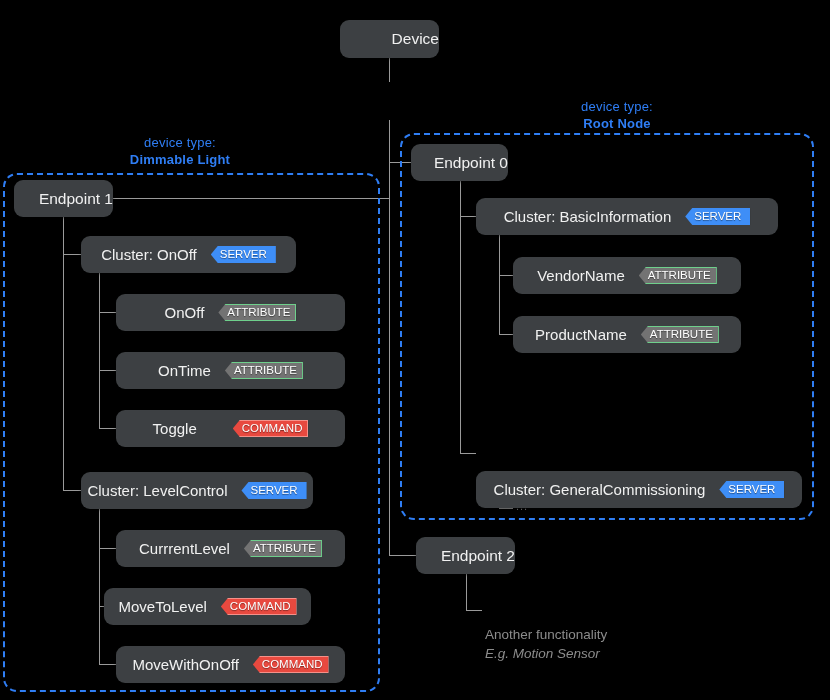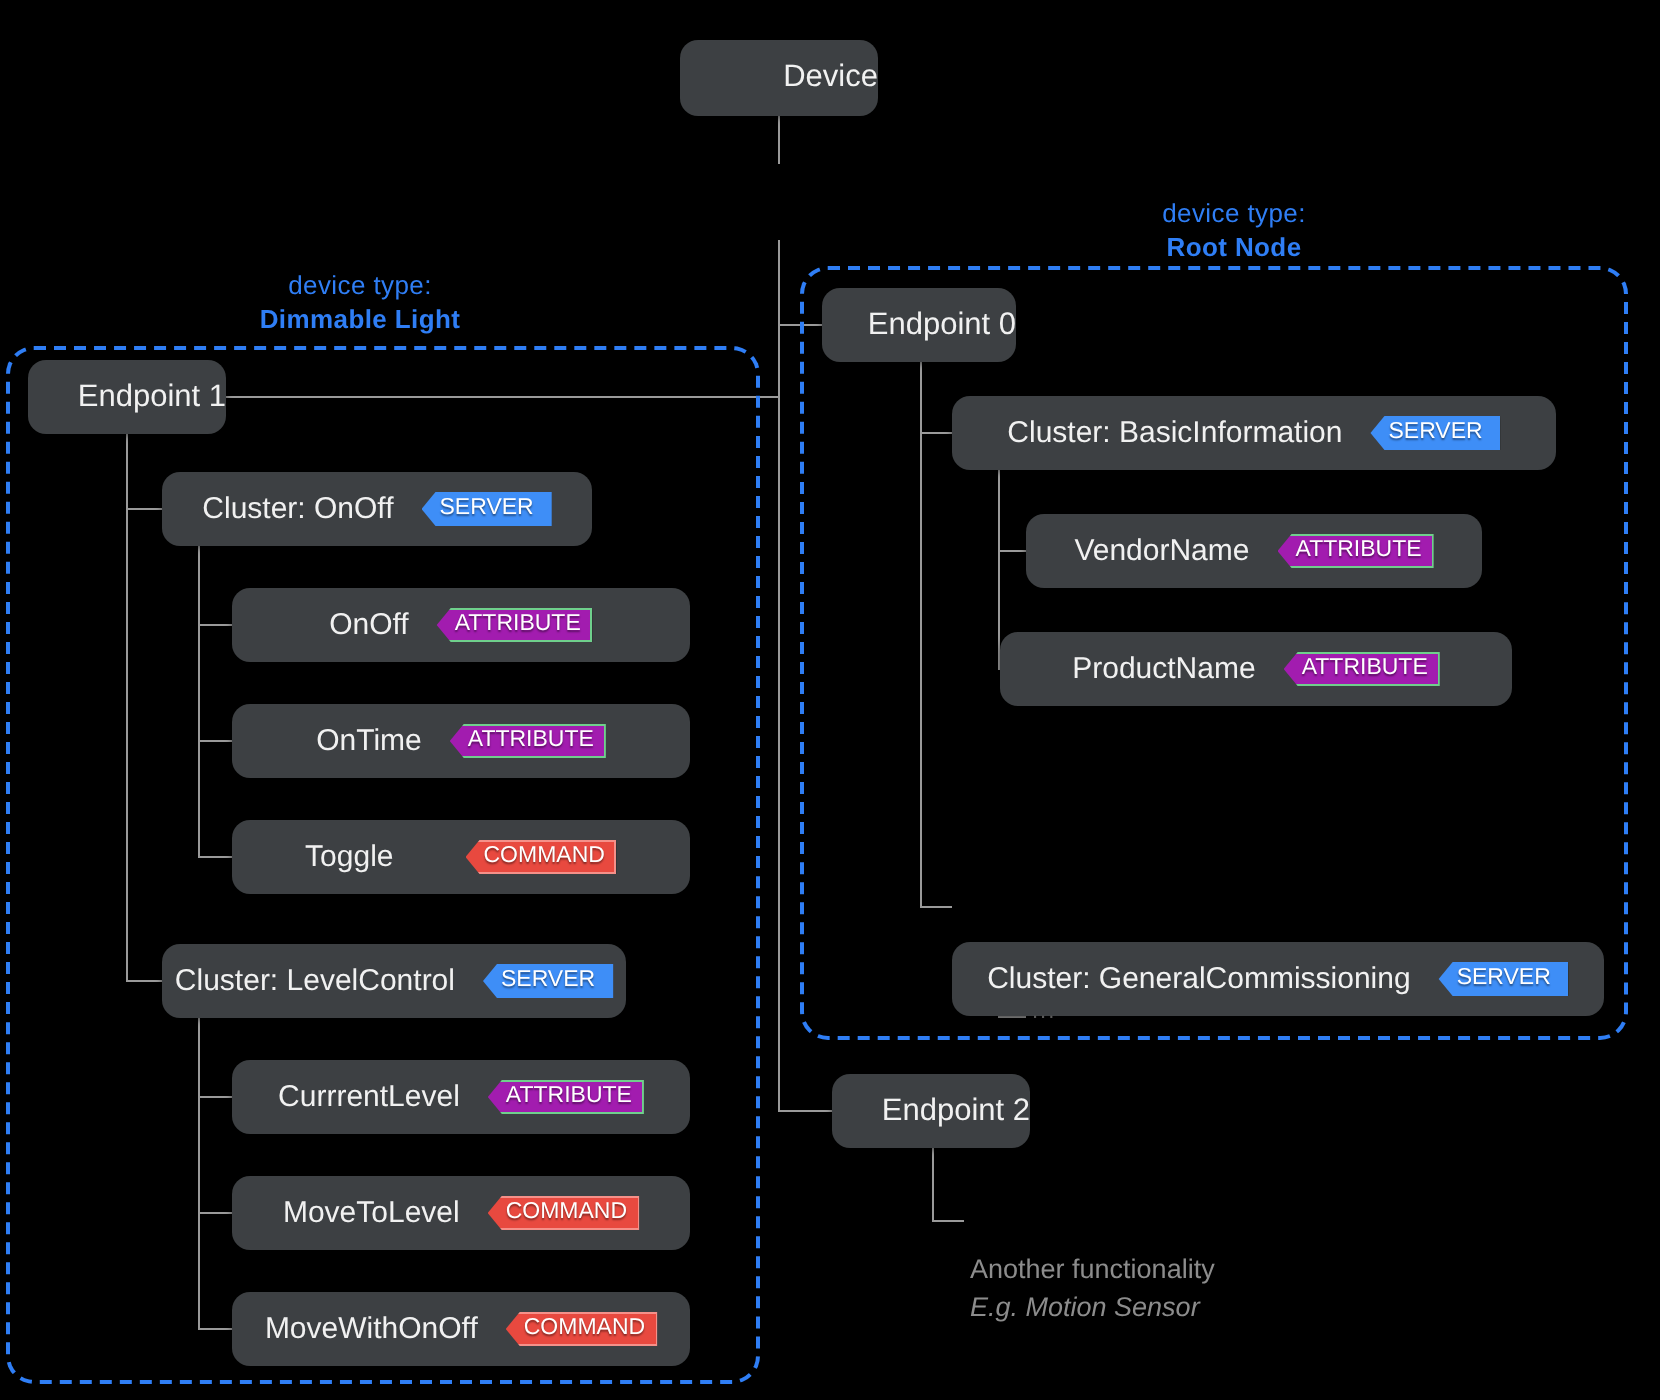--- a/index.html
+++ b/index.html
@@ -29,21 +29,21 @@
   .box.leaf{font-size:15px;justify-content:center;gap:14px;padding:0 12px;}
 
   
   .badge{display:inline-block;position:relative;color:#fff;font-size:11.5px;
          line-height:17px;height:17px;padding:0 5px 0 9px;white-space:nowrap;
          box-sizing:content-box;
          clip-path:polygon(0% 50%, 7px 0%, 100% 0%, 100% 100%, 7px 100%);
          text-shadow:0 1px 1px rgba(0,0,0,.45);
          filter:drop-shadow(0 1px 1px rgba(0,0,0,.5));}
   .badge.server{background:#3e8ef7;padding-right:9px;}
-  .badge.attribute{background:#a21caf;border:1px solid #6fd08c;
+  .badge.attribute{background:#737373;border:1px solid #6fd08c;
                    border-left:none;line-height:15px;height:15px;}
   .badge.command{background:#e8493f;border:1px solid #f59089;
                  border-left:none;line-height:15px;height:15px;}
 
   
   .annot{position:absolute;color:#8c8c8c;font-size:13.5px;line-height:19px;white-space:nowrap;}
   .annot .it{font-style:italic;display:block;}
   .ellipsis{position:absolute;color:#5a5a5a;font-size:11px;letter-spacing:1px;}
 </style>
 </head>
@@ -132,21 +132,21 @@
   <div class="box cluster" style="left:81px;top:472px;width:232px;height:37px;">
     <span class="txt">Cluster: LevelControl</span>
     <span class="badge server">SERVER</span>
   </div>
 
   <div class="box leaf" style="left:116px;top:530px;width:229px;height:37px;">
     <span class="txt">CurrrentLevel</span>
     <span class="badge attribute">ATTRIBUTE</span>
   </div>
 
-  <div class="box leaf" style="left:116px;top:588px;width:229px;height:37px;">
+  <div class="box leaf" style="left:104px;top:588px;width:207px;height:37px;">
     <span class="txt">MoveToLevel</span>
     <span class="badge command">COMMAND</span>
   </div>
 
   <div class="box leaf" style="left:116px;top:646px;width:229px;height:37px;">
     <span class="txt">MoveWithOnOff</span>
     <span class="badge command">COMMAND</span>
   </div>
 
   <div class="box ep" style="left:411px;top:144px;width:97px;height:37px;">
@@ -156,21 +156,21 @@
   <div class="box cluster" style="left:476px;top:198px;width:302px;height:37px;">
     <span class="txt">Cluster: BasicInformation</span>
     <span class="badge server">SERVER</span>
   </div>
 
   <div class="box leaf" style="left:513px;top:257px;width:228px;height:37px;">
     <span class="txt">VendorName</span>
     <span class="badge attribute">ATTRIBUTE</span>
   </div>
 
-  <div class="box leaf" style="left:500px;top:316px;width:256px;height:37px;text-align:right;">
+  <div class="box leaf" style="left:513px;top:316px;width:228px;height:37px;text-align:right;">
     <span class="txt">ProductName</span>
     <span class="badge attribute">ATTRIBUTE</span>
   </div>
 
   <div class="box cluster" style="left:476px;top:435px;width:326px;height:37px;margin-top:36px;">
     <span class="txt">Cluster: GeneralCommissioning</span>
     <span class="badge server">SERVER</span>
   </div>
 
   <div class="ellipsis" style="left:516px;top:500px;">...</div>

